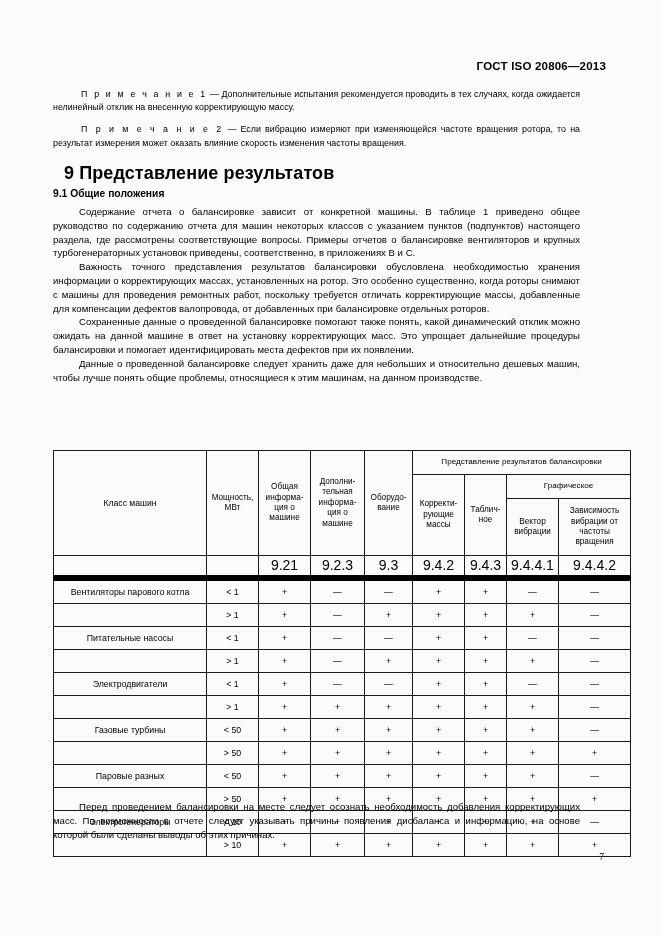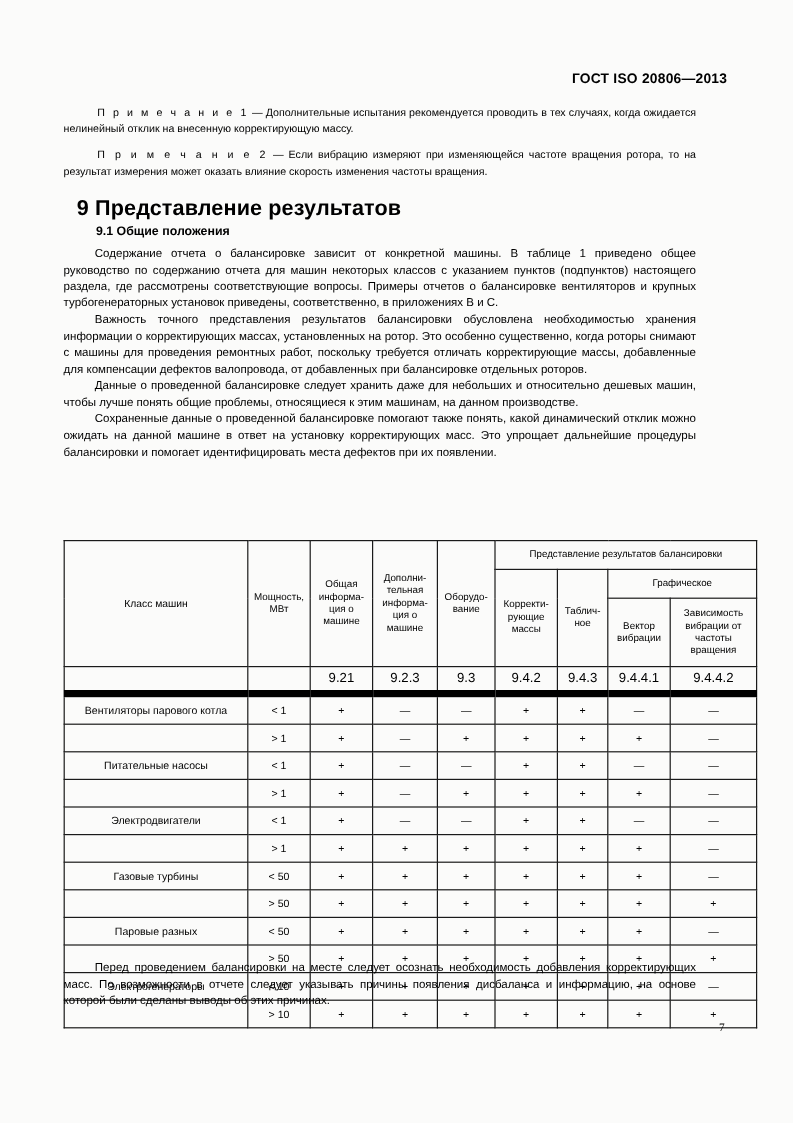--- a/index.html
+++ b/index.html
@@ -108,21 +108,21 @@
     text-align: left;
     padding-left: 7px;
     font-size: 8.6px;
   }
   th.clsh {
     text-align: center;
     font-size: 8.6px;
   }
   tr.clauserow td {
     height: 17px;
-    font-size: 11px;
+    font-size: 14px;
   }
   tr.datarow td {
     height: 20px;
     font-size: 8.8px;
   }
   tr.firstdata td { border-top: 6px solid #000000; }
   .mark { font-size: 9.6px; line-height: 9px; }
 
   .pagenum {
     position: absolute;
@@ -143,28 +143,28 @@
   <div class="col" style="top:88px;">
     <p class="note"><span class="sp">П р и м е ч а н и е  1</span><span> — </span><span>Дополнительные испытания рекомендуется проводить в тех случаях, когда ожидается нелинейный отклик на внесенную корректирующую массу.</span></p>
     <p class="note" style="margin-top:9px;"><span class="sp">П р и м е ч а н и е  2</span><span> — </span><span>Если вибрацию измеряют при изменяющейся частоте вращения ротора, то на результат измерения может оказать влияние скорость изменения частоты вращения.</span></p>
   </div>
 
   <div class="col" style="top:163px;">
     <h2 class="sec" style="margin-left:11px;">9  Представление результатов</h2>
   </div>
 
   <div class="col" style="top:188px;">
-    <h3 class="subsec" style="margin-left:27px;">9.1  Общие положения</h3>
+    <h3 class="subsec" style="">9.1  Общие положения</h3>
   </div>
 
   <div class="col" style="top:205px;">
     <p class="body">Содержание отчета о балансировке зависит от конкретной машины. В таблице 1 приведено общее руководство по содержанию отчета для машин некоторых классов с указанием пунктов (подпунктов) настоящего раздела, где рассмотрены соответствующие вопросы. Примеры отчетов о балансировке вентиляторов и крупных турбогенераторных установок приведены, соответственно, в приложениях B и C.</p>
     <p class="body">Важность точного представления результатов балансировки обусловлена необходимостью хранения информации о корректирующих массах, установленных на ротор. Это особенно существенно, когда роторы снимают с машины для проведения ремонтных работ, поскольку требуется отличать корректирующие массы, добавленные для компенсации дефектов валопровода, от добавленных при балансировке отдельных роторов.</p>
+    <p class="body">Сохраненные данные о проведенной балансировке помогают также понять, какой динамический отклик можно ожидать на данной машине в ответ на установку корректирующих масс. Это упрощает дальнейшие процедуры балансировки и помогает идентифицировать места дефектов при их появлении.</p>
     <p class="body">Данные о проведенной балансировке следует хранить даже для небольших и относительно дешевых машин, чтобы лучше понять общие проблемы, относящиеся к этим машинам, на данном производстве.</p>
-    <p class="body">Сохраненные данные о проведенной балансировке помогают также понять, какой динамический отклик можно ожидать на данной машине в ответ на установку корректирующих масс. Это упрощает дальнейшие процедуры балансировки и помогает идентифицировать места дефектов при их появлении.</p>
   </div>
 
 
   <div class="col" style="top:450px;">
     <table class="gost">
       <colgroup>
         <col style="width:153px">
         <col style="width:52px">
         <col style="width:52px">
         <col style="width:54px">

